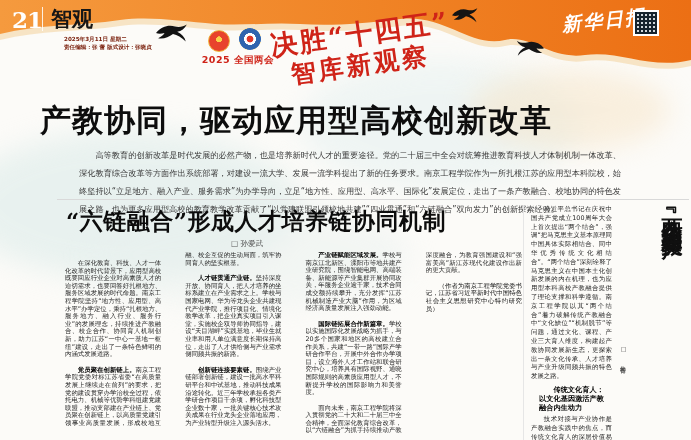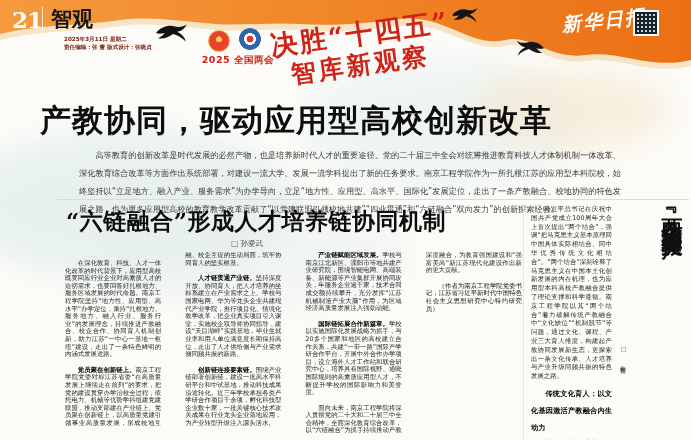--- a/index.html
+++ b/index.html
@@ -48,21 +48,21 @@
      column-count:4;column-gap:8px;column-fill:auto;
      font-size:6.4px;line-height:7.6px;text-align:justify;color:#262626;overflow:hidden;}
   #body-cols p{margin:8px;text-indent:2em;}
   #body-cols p.note{font-weight:400;color:#111;}
   #body-cols b{font-weight:700;color:#000;}
   
   #side-rule{position:absolute;left:523px;top:205px;width:1px;height:235px;background:#e6e6e6;}
   #side-col{position:absolute;left:531px;top:205px;width:81px;height:235px;overflow:hidden;
      font-size:6.4px;line-height:8.8px;text-align:justify;color:#262626;}
   #side-col p{margin:0;text-indent:2em;}
-  #side-col p.subhead{font-weight:900;color:#000;font-size:7.2px;line-height:17px;margin:4px 0 3px;}
+  #side-col p.subhead{font-weight:900;color:#000;font-size:7.2px;line-height:9px;margin:4px 8px 3px;}
   #side-vertical-title{position:absolute;left:638px;top:200px;height:240px;width:48px;overflow:hidden;
      writing-mode:vertical-rl;text-orientation:upright;
      font:900 21px "DejaVu Serif",serif;color:#101010;letter-spacing:2px;}
   #side-byline{position:absolute;left:618px;top:345px;height:80px;
      writing-mode:vertical-rl;text-orientation:upright;font-size:6px;color:#444;letter-spacing:1px;}
 </style>
 </head>
 <body>
 
 <div id="page">

